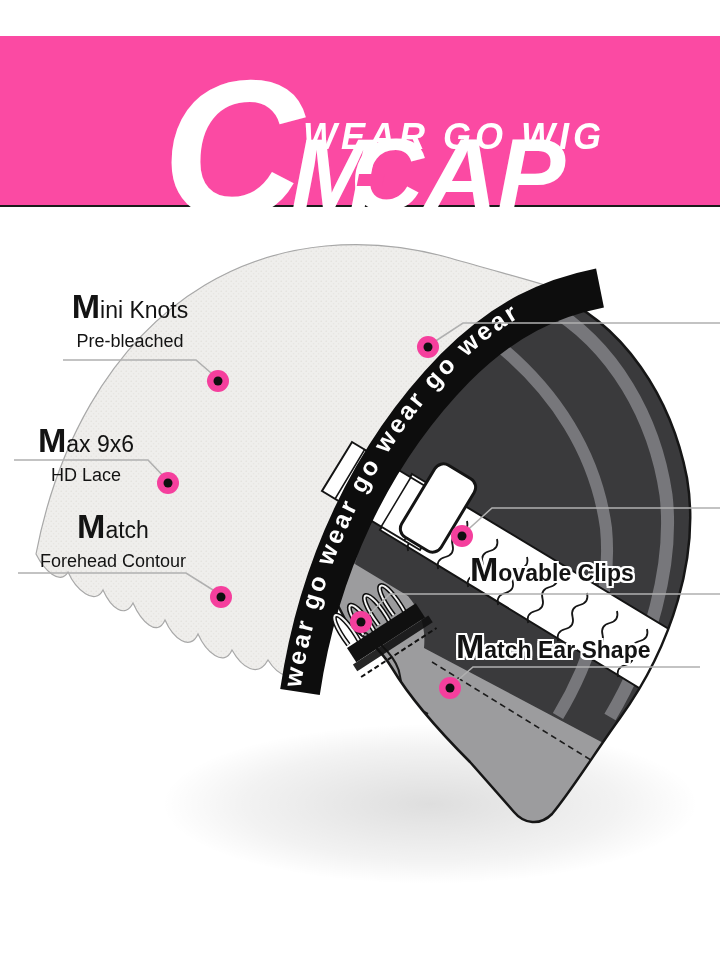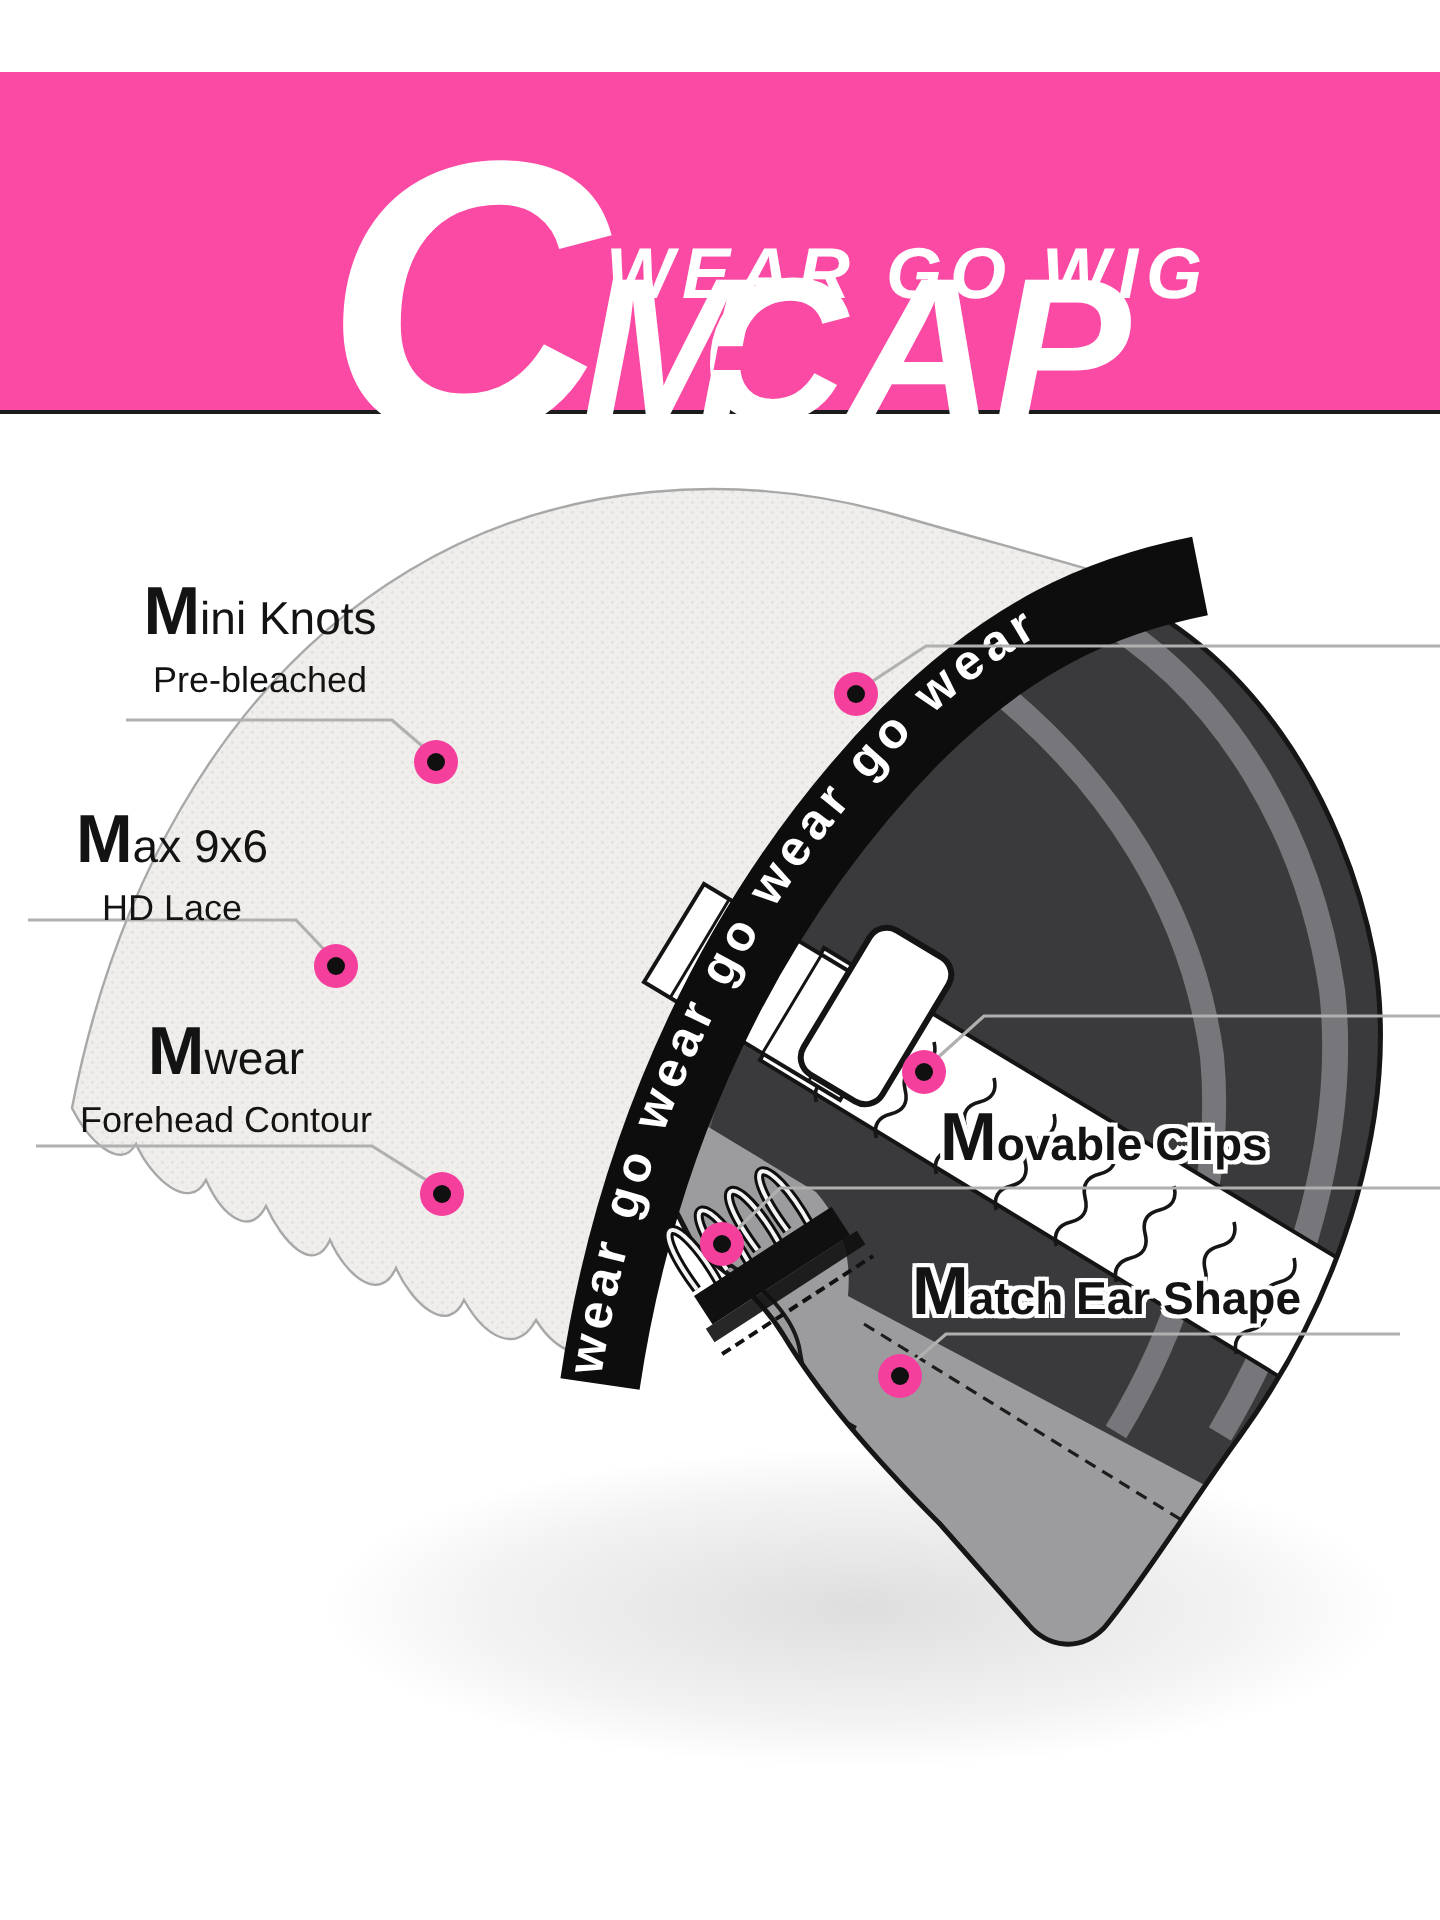--- a/index.html
+++ b/index.html
@@ -203,27 +203,27 @@
       <span>M</span><span class="cap-part">CAP</span>
       <span class="logo-hyphen">-</span>
     </div>
   </div>
 
   <div class="label center" style="left:40px;top:288px;width:180px">
     <div class="l1"><span class="init">M</span><span>ini Knots</span></div>
     <div class="l2">Pre-bleached</div>
   </div>
 
-  <div class="label center" style="left:6px;top:402px;width:160px">
+  <div class="label center" style="left:6px;top:422px;width:160px">
     <div class="l1"><span class="init">M</span><span>ax 9x6</span></div>
     <div class="l2">HD Lace</div>
   </div>
 
   <div class="label center" style="left:3px;top:508px;width:220px">
-    <div class="l1"><span class="init">M</span><span>wear</span></div>
+    <div class="l1"><span class="init">M</span><span>atch</span></div>
     <div class="l2">Forehead Contour</div>
   </div>
 
 
   <div class="label center outlined" style="left:483px;top:436px;width:232px">
   </div>
 
   <div class="label outlined" style="left:470px;top:551px">
     <div class="l1"><span class="init">M</span><span>ovable Clips</span></div>
   </div>

